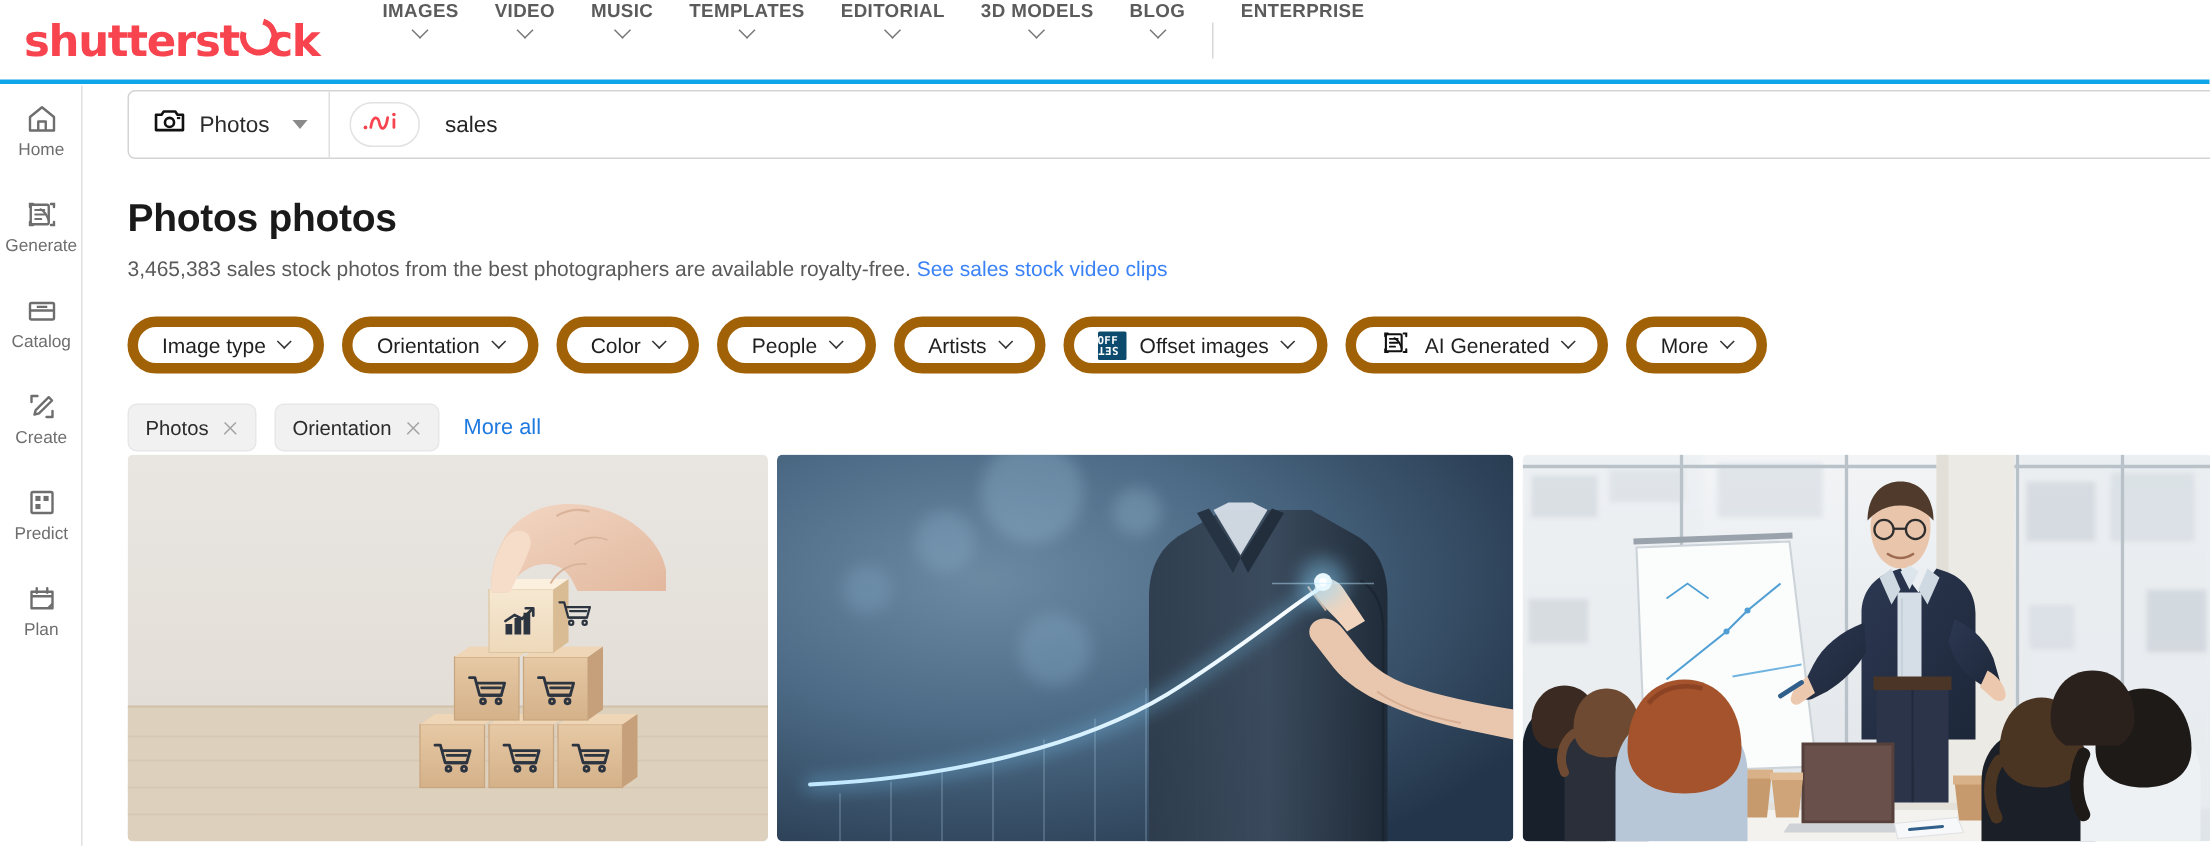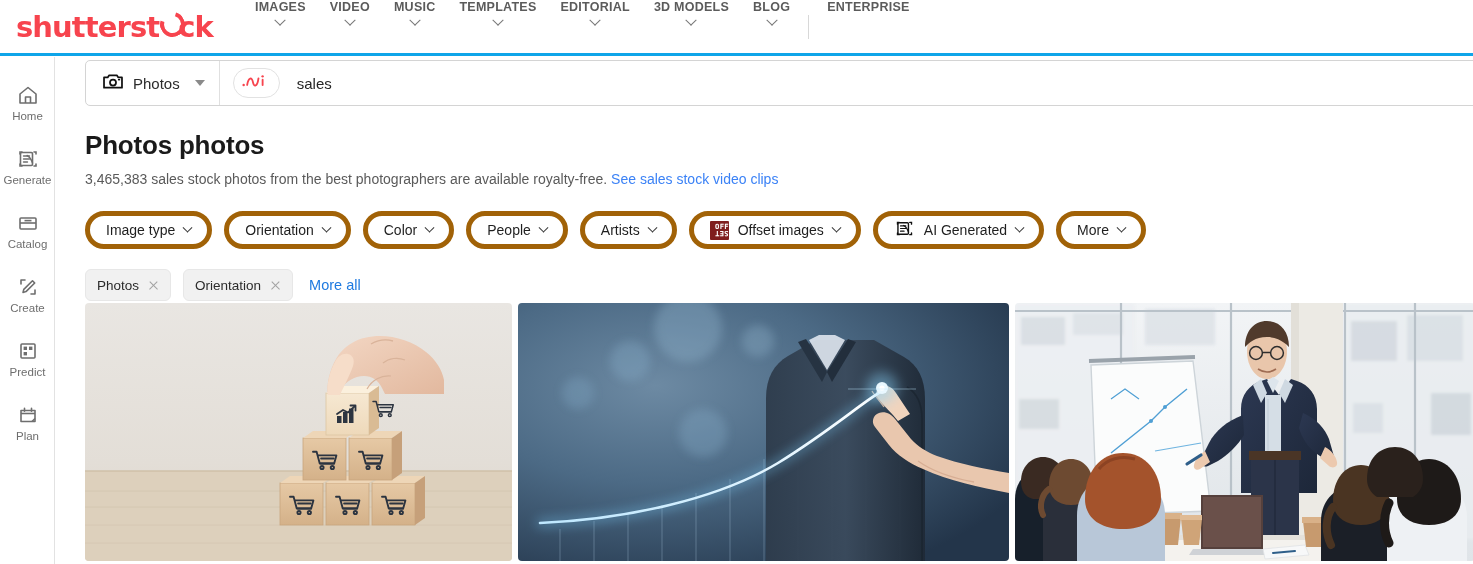--- a/index.html
+++ b/index.html
@@ -66,21 +66,21 @@
     transform: rotate(45deg) translate(-2px,-2px);
     display: inline-block;
   }
 
   
   .sidebar {
     position: absolute; top: 57px; left: 0;
     width: 55px; height: 507px;
     border-right: 1px solid #e2e2e2;
     background: #ffffff;
-    padding-top: 26px;
+    padding-top: 10px;
   }
   .side-item {
     width: 55px;
     margin-bottom: 24px;
     display: flex; flex-direction: column;
     align-items: center; gap: 3px;
     cursor: pointer;
     color: #7b7b7b;
   }
   .side-label { font-size: 11.5px; color: #6e6e6e; line-height: 13px; }
@@ -141,35 +141,35 @@
   .subline {
     margin-top: 10px;
     font-size: 14px; color: #5a5a5a;
   }
   .subline a { color: #3b82f6; text-decoration: none; cursor: pointer; }
 
   
   .filters { display: flex; align-items: center; gap: 12px; margin-top: 24px; }
   .fchip {
     height: 38px;
-    border: 5px solid #a16207;
+    border: 7px solid #a16207;
     border-radius: 19px;
     background: #fff;
     display: flex; align-items: center; gap: 9px;
     padding: 0 16px;
     font-size: 14px; color: #1f1f1f;
     cursor: pointer;
     white-space: nowrap;
   }
   .fchip .chev { border-color: #333; width: 7px; height: 7px; border-width: 1.6px; }
   .offset-logo {
     width: 19px; height: 19px;
-    background: #7f1d1d;
+    background: #0c4a6e;
     display: flex; flex-direction: column;
-    align-items: flex-end; justify-content: center;
+    align-items: flex-start; justify-content: center;
     line-height: 1;
     border-radius: 1px;
   }
   .offset-logo span {
     color: #fff;
     font-size: 7.2px;
     font-weight: 700;
     letter-spacing: 0.2px;
     font-family: "DejaVu Sans Mono", monospace;
   }

